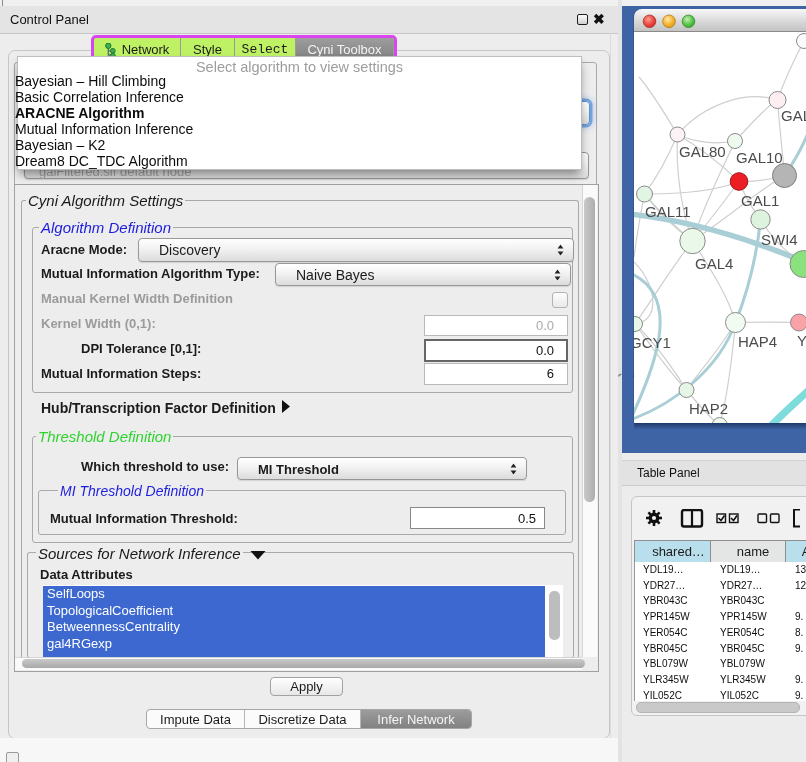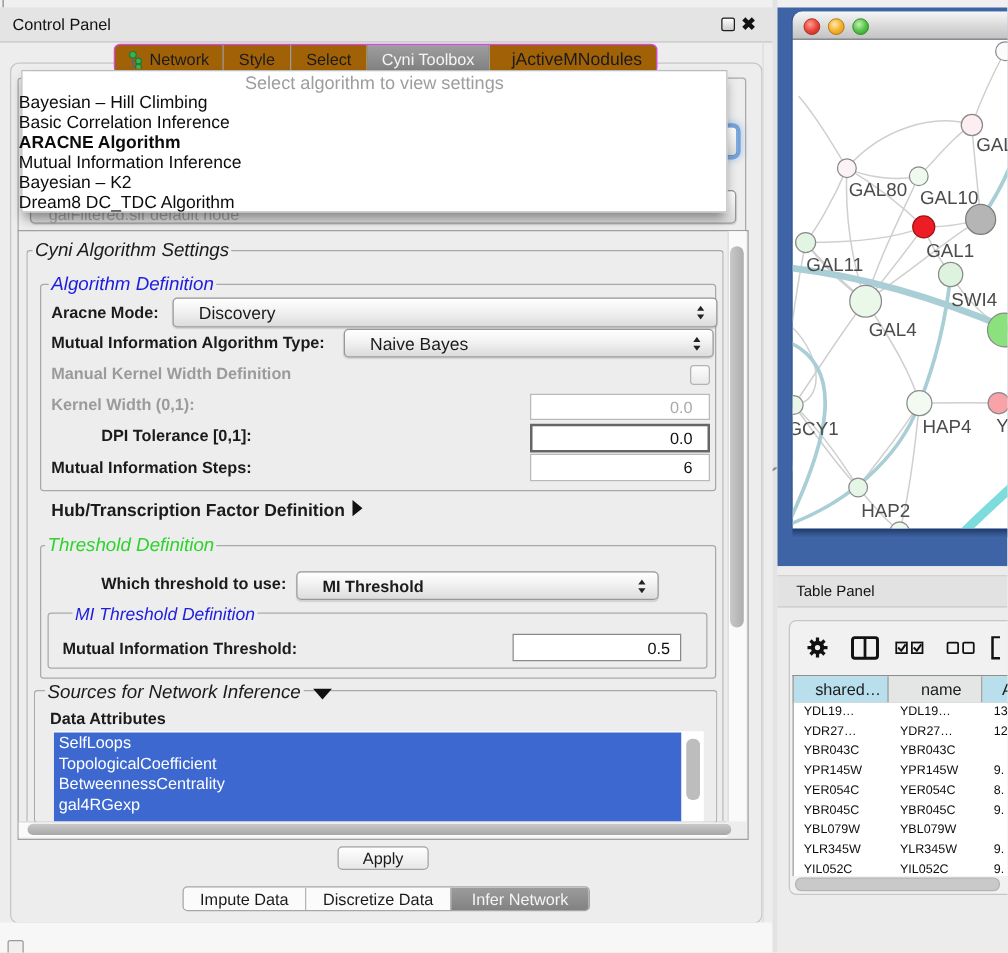--- a/index.html
+++ b/index.html
@@ -23,35 +23,34 @@
 <div class="abs" style="left:0;top:0;width:806px;height:6px;background:#f0f0f0;"></div>
 <div class="abs" style="left:2px;top:0;width:1px;height:6px;background:#8a8a8a;"></div>
 
 <div class="abs" style="left:0;top:6px;width:618px;height:27px;background:#e4e4e4;border-bottom:1px solid #c6c6c6;"></div>
 <div class="abs" style="left:10px;top:12px;font-size:13px;color:#111;">Control Panel</div>
 <div class="abs" style="left:577px;top:14px;width:9px;height:9px;border:1.6px solid #1d1d1d;border-radius:2px;background:linear-gradient(#fdfdfd,#cfcfcf);"></div>
 <div class="abs" style="left:593px;top:11px;font-size:14px;font-weight:bold;color:#111;">✖</div>
 
 <div class="abs" style="left:8px;top:50px;width:600px;height:687px;border:1px solid #c6c6c6;border-radius:7px;background:#ededed;"></div>
 
-<div id="tabs" class="abs" style="left:91px;top:35px;height:22px;border:1px solid #d946ef;border-radius:5px;display:flex;background:#a16207;overflow:hidden;">
+<div id="tabs" class="abs" style="left:91px;top:35px;height:22px;border:3px solid #d946ef;border-radius:5px;display:flex;background:#bef264;overflow:hidden;">
   <div style="width:86px;border-right:1px solid #9b9b9b;display:flex;align-items:center;justify-content:center;">
     <svg width="13" height="14" viewBox="0 0 13 14" style="margin-right:4px;margin-top:2px;">
       <path d="M3.3 4 V12 H7" fill="none" stroke="#5d6675" stroke-width="1.3"></path>
       <path d="M3.3 7.8 H6.5" fill="none" stroke="#5d6675" stroke-width="1.3"></path>
       <circle cx="3.3" cy="2.8" r="2.7" fill="#3fae52" stroke="#1f7a31" stroke-width="1"></circle>
       <circle cx="7.8" cy="7.8" r="2.4" fill="#3fae52" stroke="#1f7a31" stroke-width="1"></circle>
       <circle cx="7.8" cy="12.6" r="2.4" fill="#3fae52" stroke="#1f7a31" stroke-width="1"></circle>
     </svg>
     <span>Network</span>
     </div>
   <div style="width:53px;border-right:1px solid #9b9b9b;display:flex;align-items:center;justify-content:center;">Style</div>
-  <div style="width:60px;border-right:1px solid #9b9b9b;display:flex;align-items:center;justify-content:center;">Select</div>
+  <div style="width:60px;border-right:1px solid #9b9b9b;display:flex;align-items:center;justify-content:center;font-family:Liberation Mono, monospace;">Select</div>
   <div style="width:97px;border-right:1px solid #9b9b9b;display:flex;align-items:center;justify-content:center;background:linear-gradient(#9e9e9e,#7f7f7f);color:#f4f4f4;">Cyni Toolbox</div>
-  <div style="width:133px;display:flex;align-items:center;justify-content:center;font-size:14px;padding-left:6px;box-sizing:border-box;">jActiveMNodules</div>
 </div>
 
 <div class="gbox" style="left:14px;top:62px;width:581px;height:124px;"></div>
 <div class="combo" style="left:24px;top:101px;width:564px;height:22px;border-color:#5b94d4;box-shadow:0 0 0 2.5px rgba(95,150,215,0.8), 0 0 6px 3px rgba(110,160,225,0.45);"></div>
 <div class="combo" style="left:24px;top:152px;width:563px;height:25px;">
   <span style="position:absolute;left:14px;top:11px;color:#a5a5a5;white-space:nowrap;">galFiltered.sif default node</span>
 </div>
 
 <div class="abs" style="left:14px;top:184px;width:583px;height:486px;border:1px solid #a0a0a0;background:#ededed;"></div>
 

